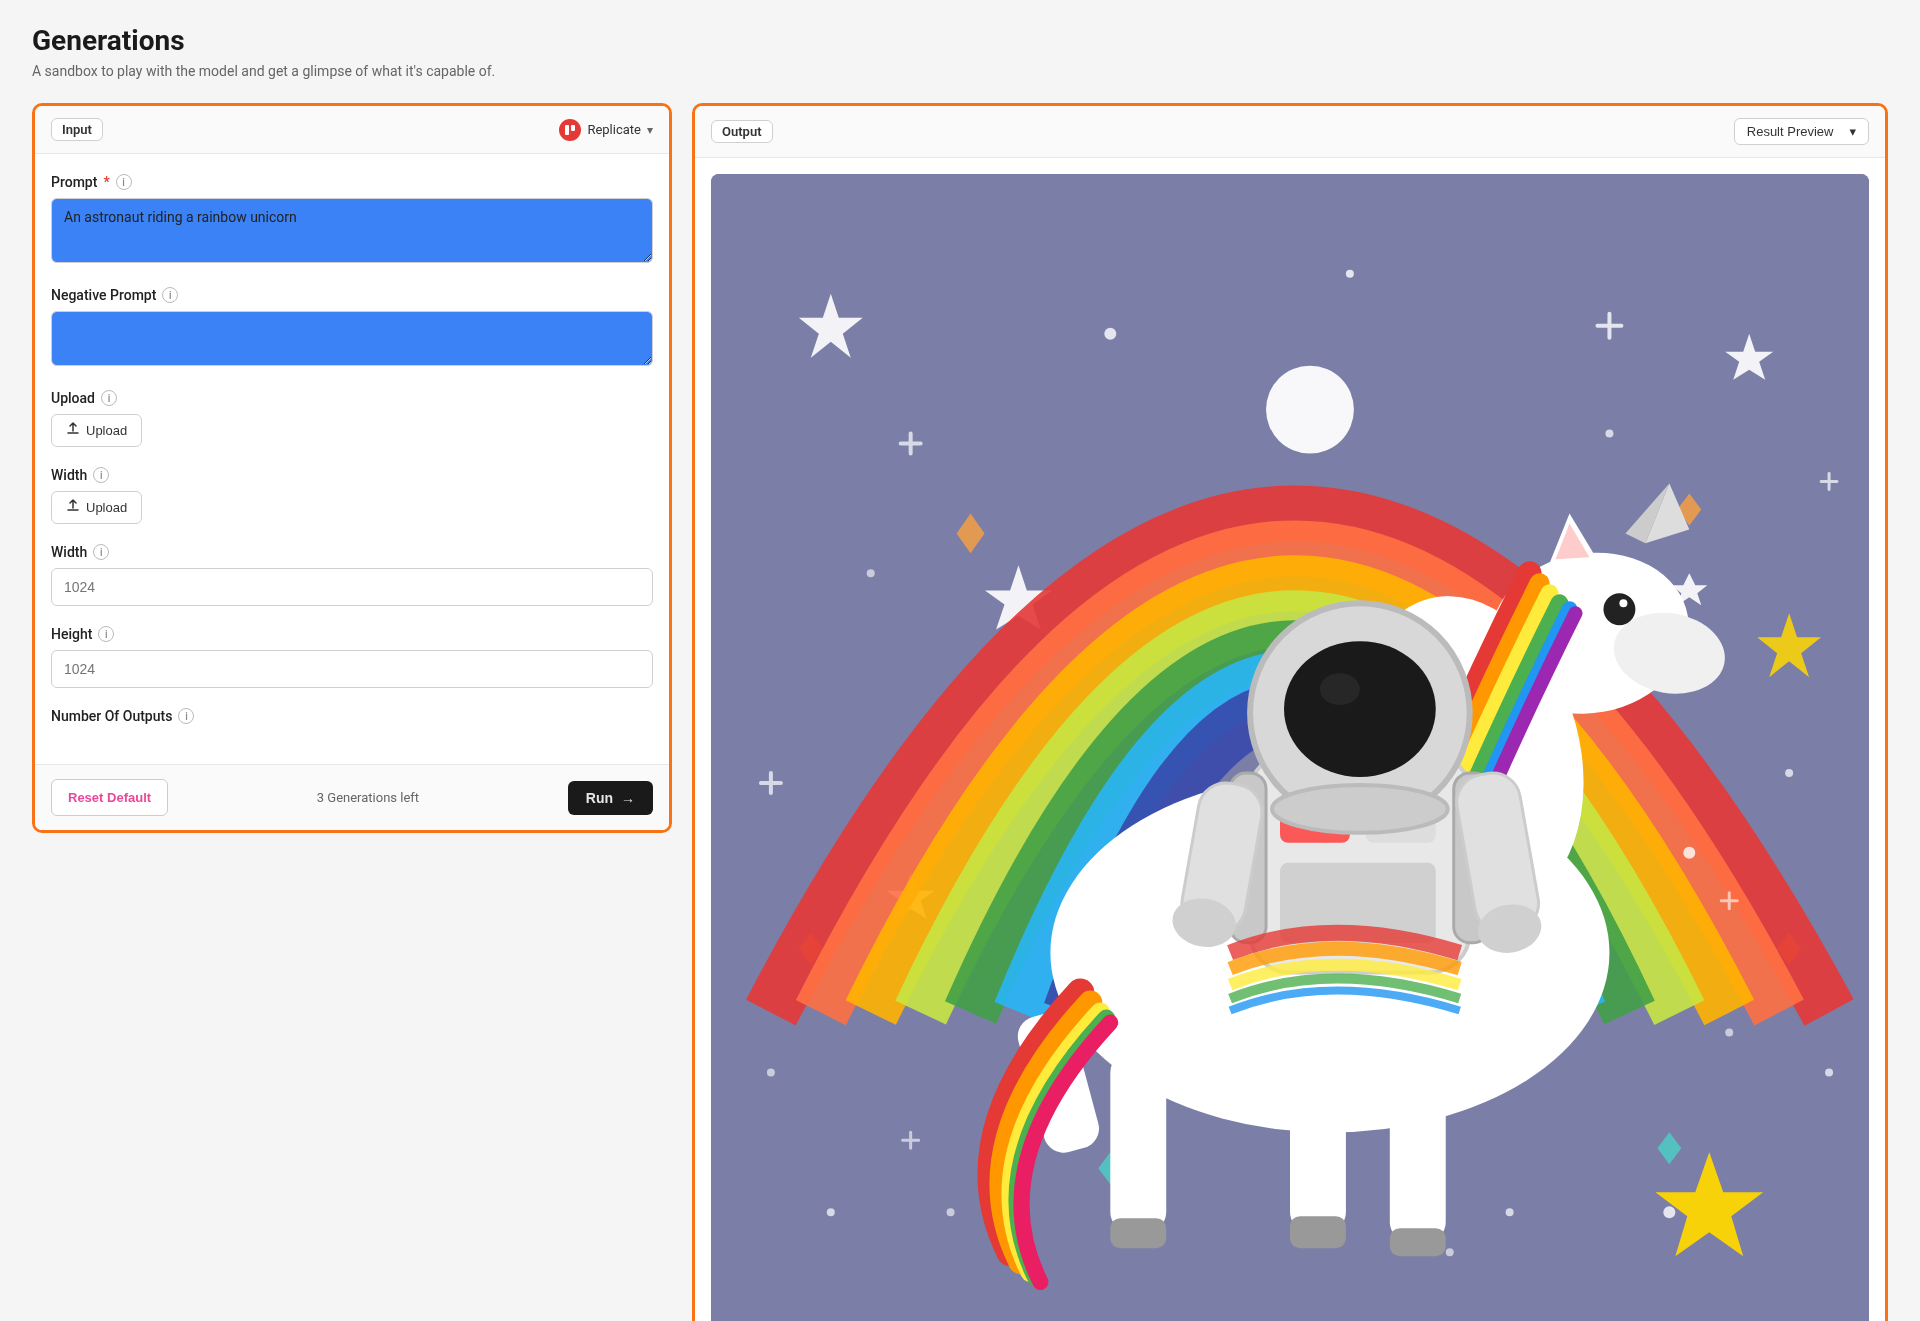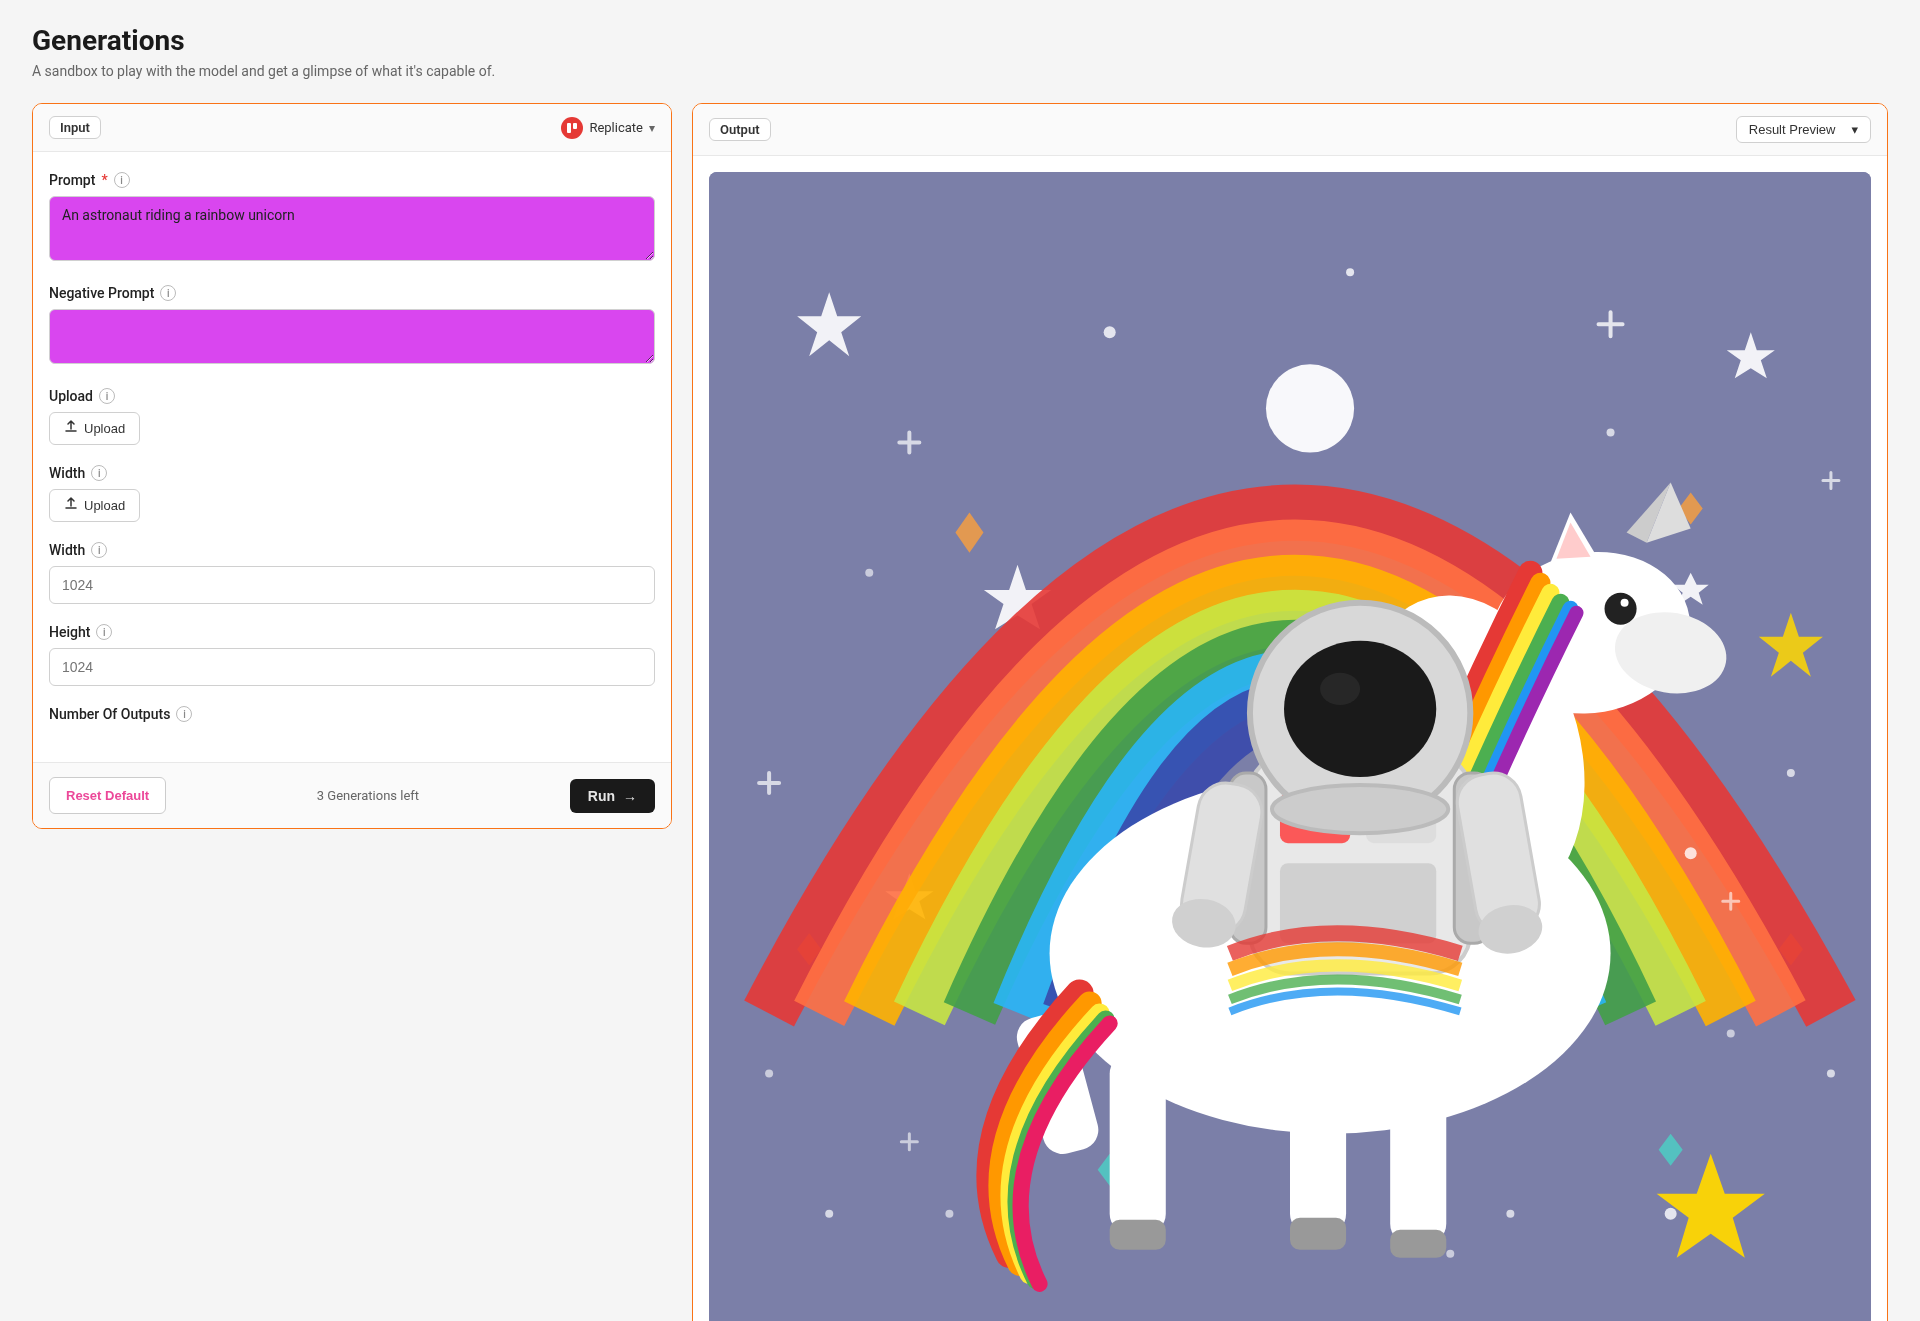--- a/index.html
+++ b/index.html
@@ -20,21 +20,21 @@
       color: #666;
       margin-bottom: 24px;
     }
     .main-layout {
       display: flex;
       gap: 20px;
       align-items: flex-start;
     }
     .panel {
       background: #fff;
-      border: 1px solid #f97316;
+      border: 3px solid #f97316;
       border-radius: 10px;
       overflow: hidden;
     }
     .input-panel {
       flex: 0 0 640px;
       min-width: 0;
     }
     .output-panel {
       flex: 1;
       min-width: 0;
@@ -114,21 +114,21 @@
     textarea {
       width: 100%;
       border: 1px solid #d0d0d0;
       border-radius: 6px;
       padding: 10px 12px;
       font-size: 14px;
       color: #222;
       resize: vertical;
       font-family: inherit;
       outline: none;
-      background: #d946ef;
+      background: #3b82f6;
       min-height: 60px;
     }
     .prompt-textarea {
       min-height: 65px;
     }
     .neg-textarea {
       min-height: 55px;
     }
     .upload-btn {
       display: flex;

